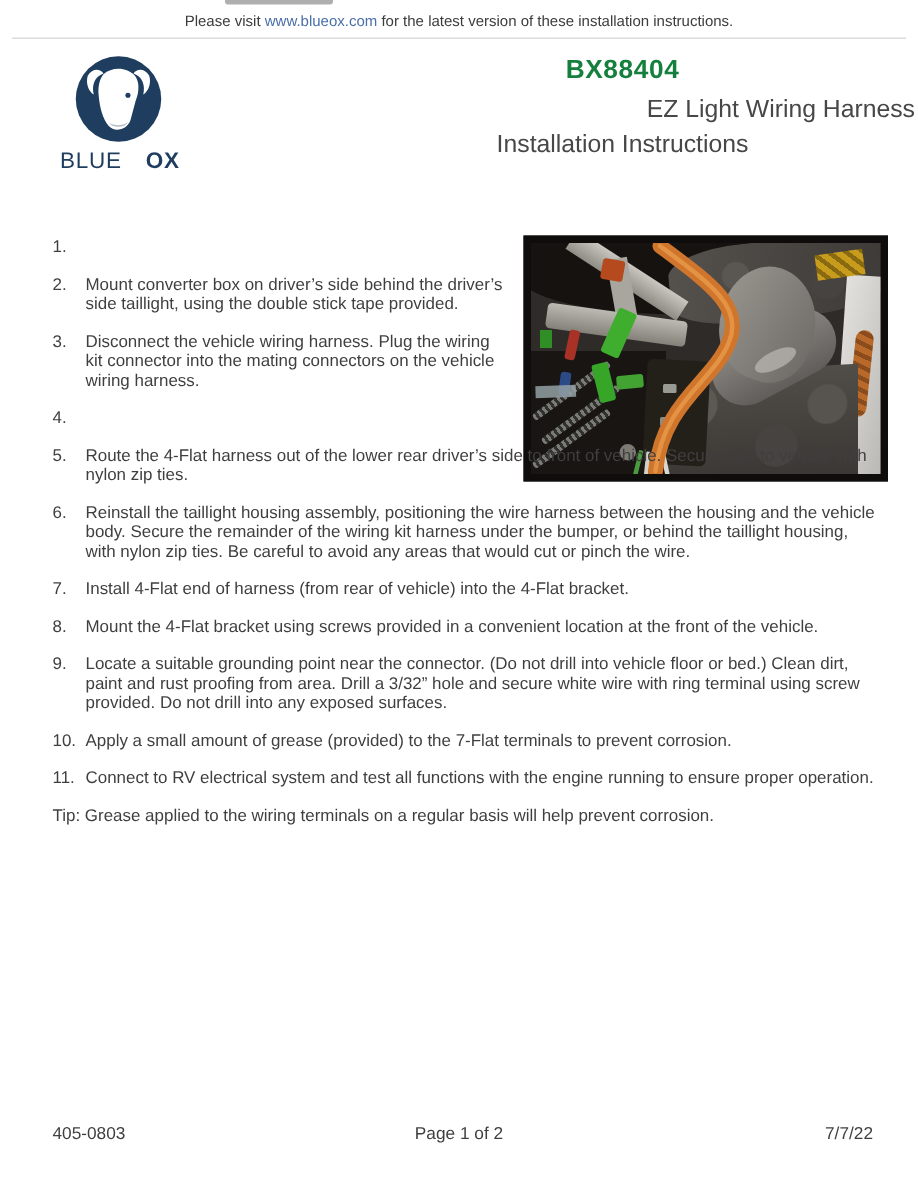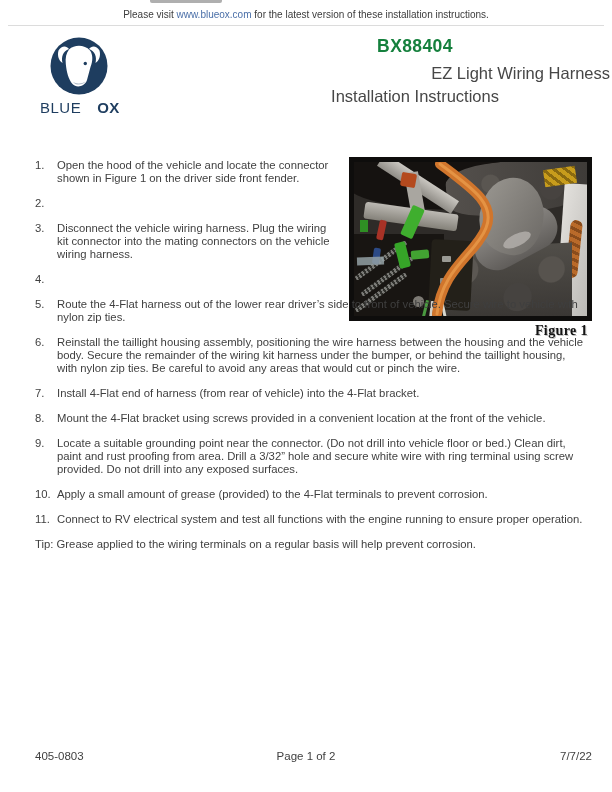--- a/index.html
+++ b/index.html
@@ -84,21 +84,21 @@
   .ply-w4{left:88px;top:139px;background:#d8d8d0;transform:rotate(-12deg);}
   .cable-svg{left:0;top:0;width:233px;height:154px;}
   .figure-caption{margin-top:2px;text-align:right;padding-right:4px;
       font-family:"Liberation Serif",serif;font-weight:700;font-size:14px;letter-spacing:.4px;
       color:#141414;text-shadow:1px 1px 0 #c4c4c4, -0.5px -0.5px 0 #ffffff;}
 
   
   .footer{position:absolute;left:0;top:750px;width:612px;font-size:11.5px;color:#3f3f3f;}
   .footer .doc{position:absolute;left:35px;}
   .footer .pg{position:absolute;left:0;width:612px;text-align:center;}
-  .footer .dt{position:absolute;right:20px;}
+  .footer .dt{position:absolute;right:30px;}
 </style>
 </head>
 <body>
 
 <div class="page">
 
   <div class="scan-artifact"></div>
 
   <div class="header">
     <span>Please visit </span><a href="#">www.blueox.com</a><span> for the latest version of these installation instructions.</span>
@@ -159,30 +159,29 @@
       <div class="ply-bolt"></div>
       <div class="ply-w1"></div>
       <div class="ply-w2"></div>
       <div class="ply-w3"></div>
       <div class="ply-w4"></div>
       <svg class="cable-svg" viewBox="0 0 233 154">
         <path d="M 86,2 C 118,26 142,42 132,66 C 122,92 88,106 83,152" fill="none" stroke="#d0752c" stroke-width="10" stroke-linecap="round"></path>
         <path d="M 86,2 C 118,26 142,42 132,66 C 122,92 88,106 83,152" fill="none" stroke="#eda04f" stroke-width="3" stroke-linecap="round" opacity=".7"></path>
       </svg>
     </div>
-    <div class="figure-caption">Figure 1</div>
   </div>
 
   <div class="steps">
     <div class="step narrow">
         <span class="num">1.</span>
-        <span class="text">Open the hood of the vehicle and locate the connector shown in Figure 1 on the driver side front fender.</span>
       </div>
     <div class="step narrow">
         <span class="num">2.</span>
+        <span class="text">Mount converter box on driver’s side behind the driver’s side taillight, using the double stick tape provided.</span>
       </div>
     <div class="step narrow">
         <span class="num">3.</span>
         <span class="text">Disconnect the vehicle wiring harness. Plug the wiring kit connector into the mating connectors on the vehicle wiring harness.</span>
       </div>
     <div class="step narrow">
         <span class="num">4.</span>
       </div>
     <div class="step">
         <span class="num">5.</span>
@@ -199,21 +198,21 @@
     <div class="step">
         <span class="num">8.</span>
         <span class="text">Mount the 4-Flat bracket using screws provided in a convenient location at the front of the vehicle.</span>
       </div>
     <div class="step">
         <span class="num">9.</span>
         <span class="text">Locate a suitable grounding point near the connector. (Do not drill into vehicle floor or bed.) Clean dirt, paint and rust proofing from area. Drill a 3/32” hole and secure white wire with ring terminal using screw provided. Do not drill into any exposed surfaces.</span>
       </div>
     <div class="step">
         <span class="num">10.</span>
-        <span class="text">Apply a small amount of grease (provided) to the 4-Flat terminals to prevent corrosion.</span>
+        <span class="text">Apply a small amount of grease (provided) to the 7-Flat terminals to prevent corrosion.</span>
       </div>
     <div class="step">
         <span class="num">11.</span>
         <span class="text">Connect to RV electrical system and test all functions with the engine running to ensure proper operation.</span>
       </div>
     <div class="tip">Tip: Grease applied to the wiring terminals on a regular basis will help prevent corrosion.</div>
   </div>
 
   <div class="footer">
     <span class="pg">Page 1 of 2</span>

